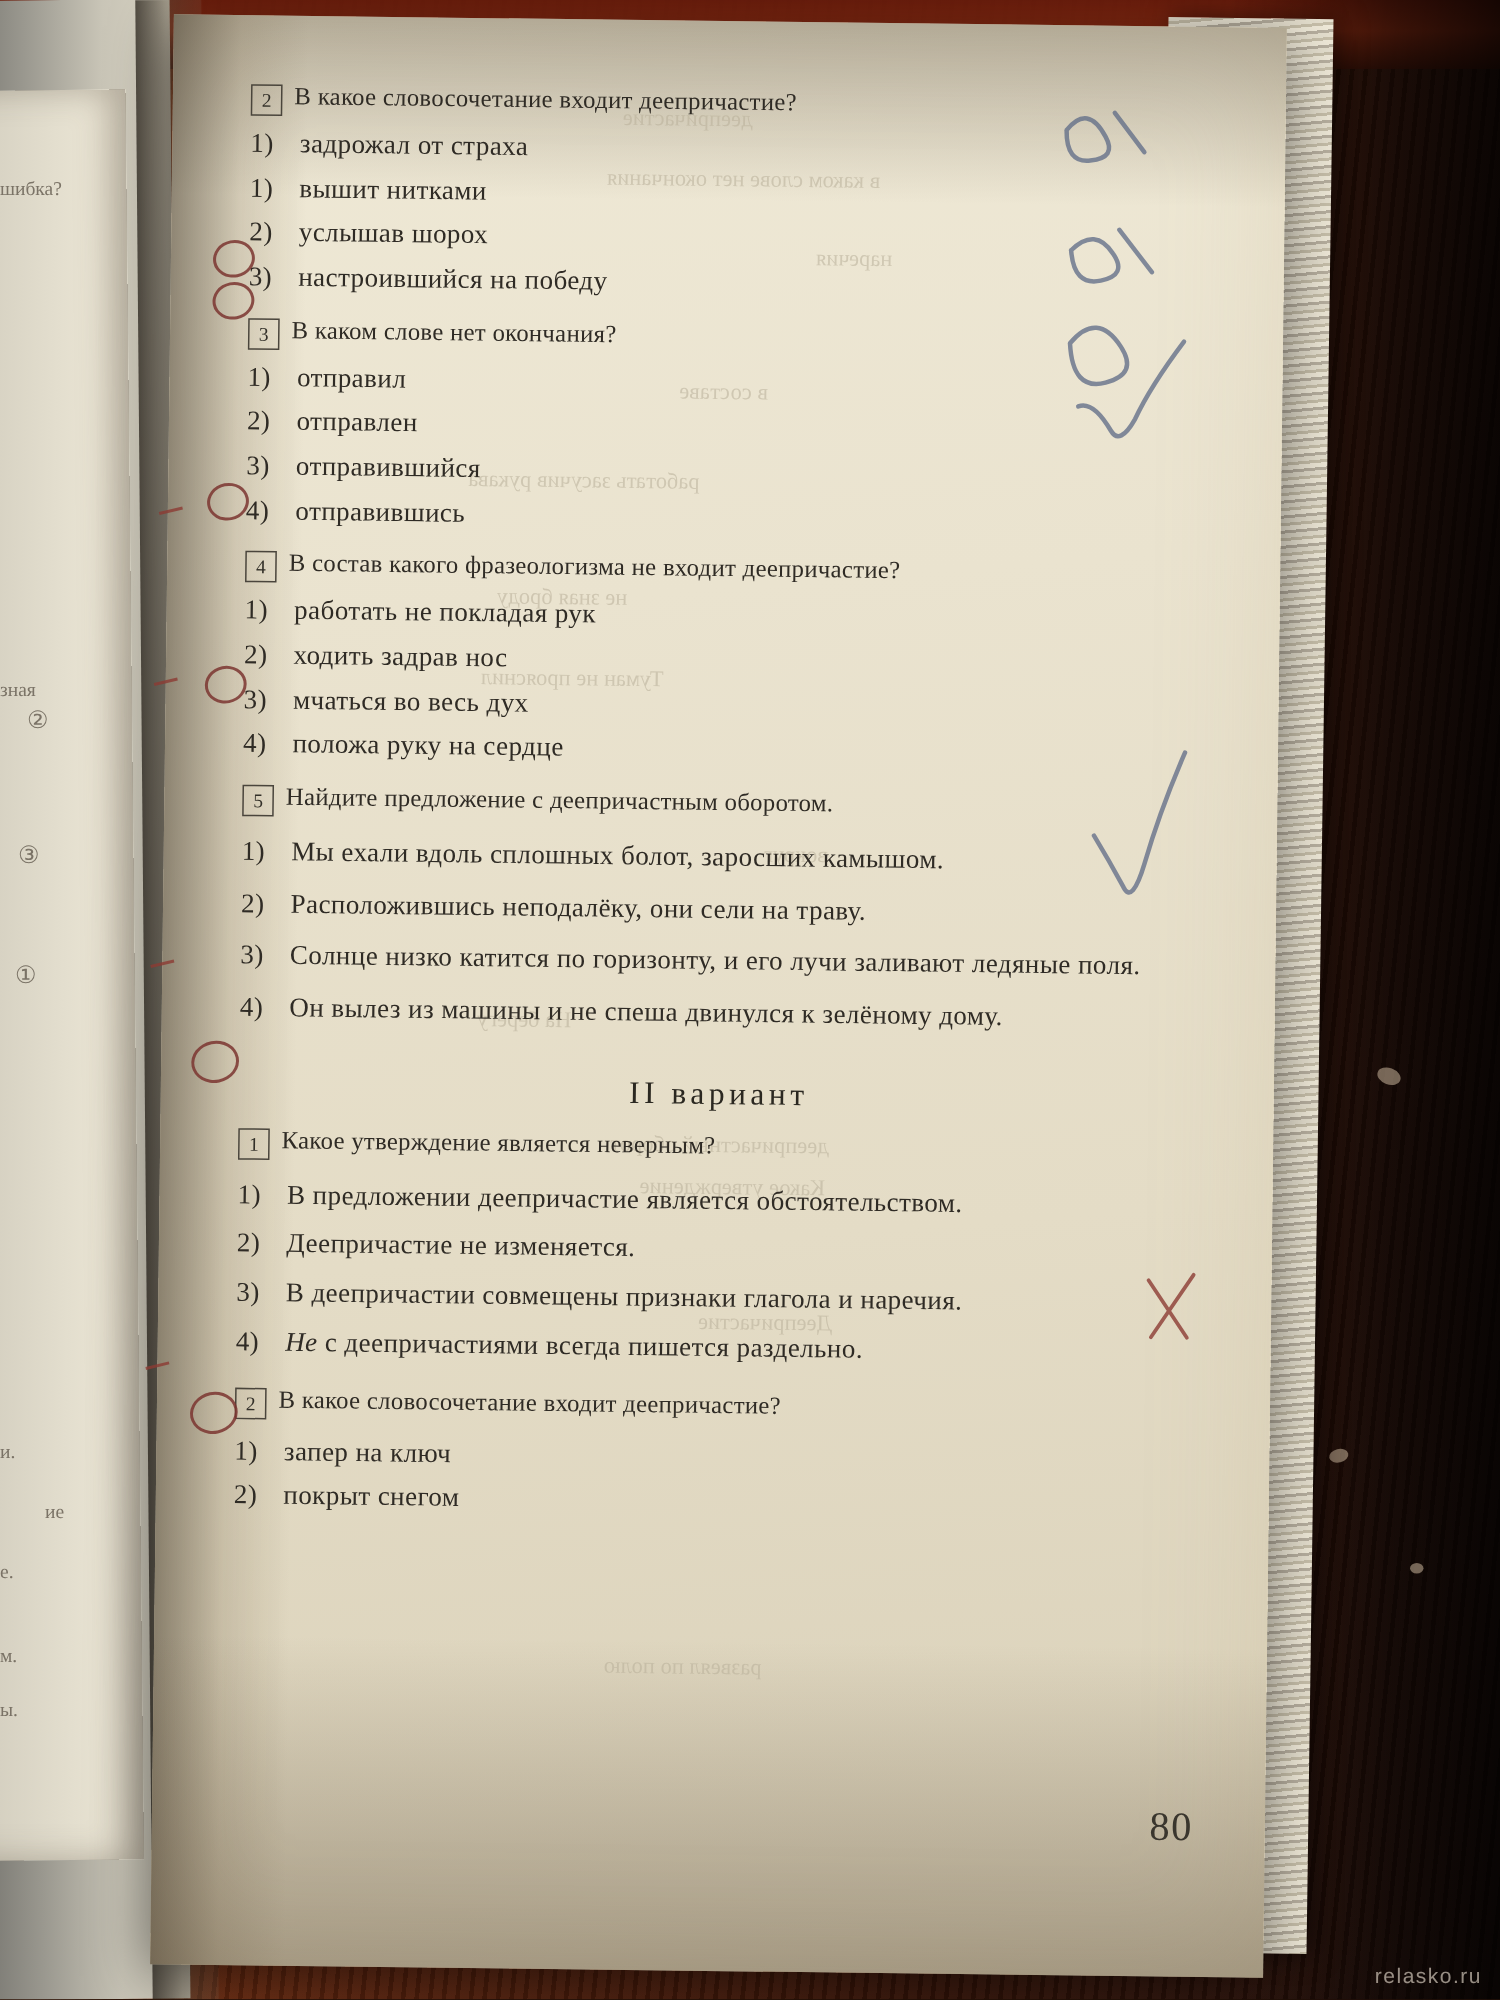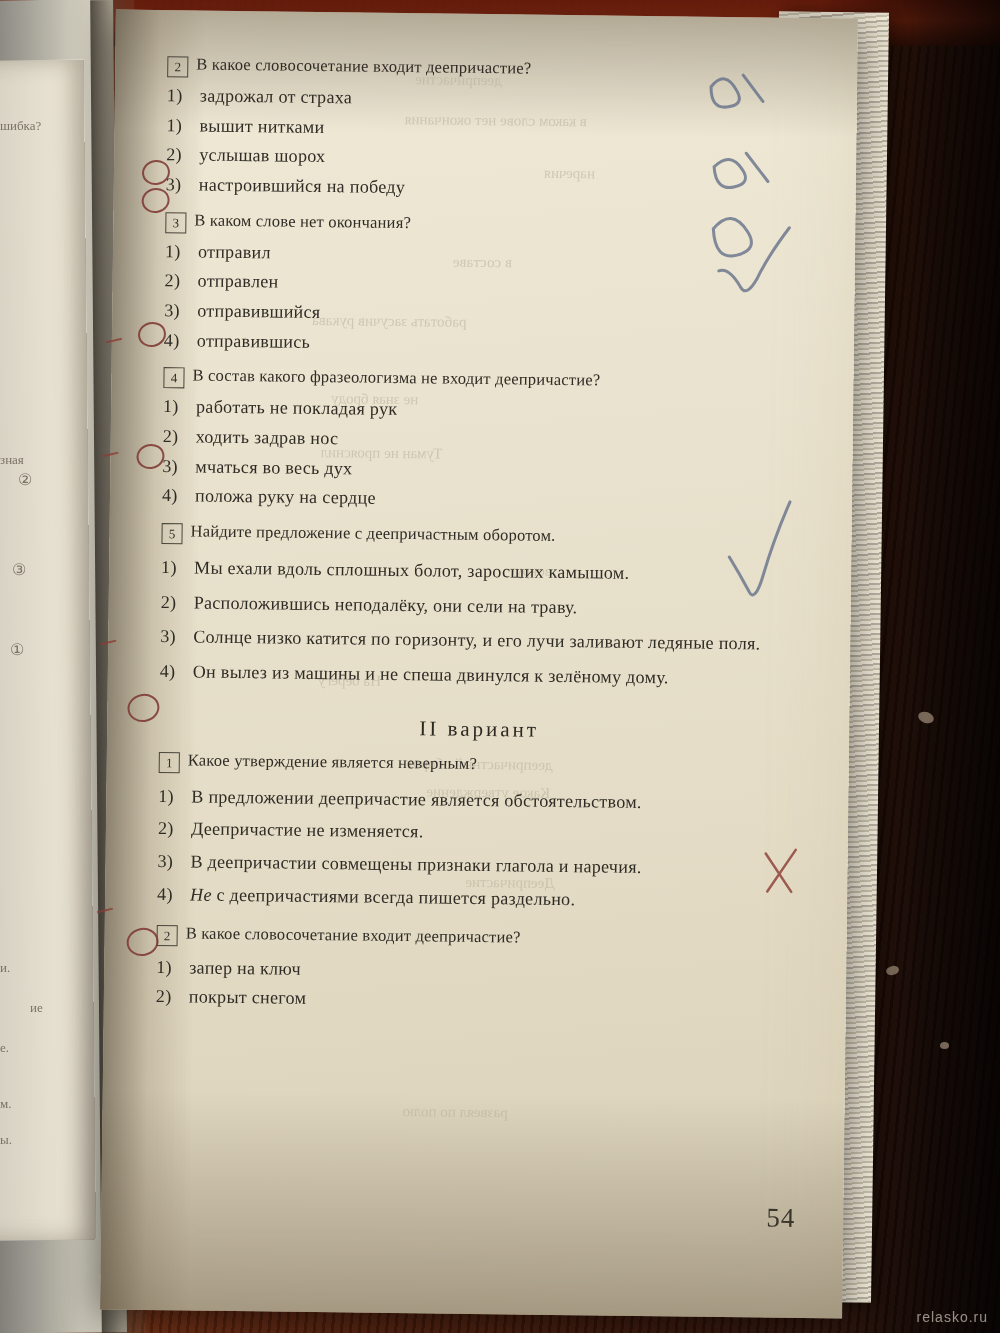--- a/index.html
+++ b/index.html
@@ -392,21 +392,21 @@
         <div class="marker">1)</div>
         <div class="body">запер на ключ</div>
       </div>
       <div class="opt" style="margin-top:6px;">
         <div class="marker">2)</div>
         <div class="body">покрыт снегом</div>
       </div>
 
     </div>
 
-    <div class="pageno">54</div>
+    <div class="pageno">80</div>
 
     <div class="pen" style="inset:0;">
       <div class="circle-mark" style="left:28px; top:150px; width:24px; height:21px;"></div>
       <div class="circle-mark" style="left:28px; top:178px; width:24px; height:21px;"></div>
       <div class="circle-mark" style="left:26px; top:312px; width:24px; height:21px;"></div>
       <div class="dash-mark" style="left:-6px; top:330px;"></div>
       <div class="circle-mark" style="left:26px; top:434px; width:24px; height:21px;"></div>
       <div class="dash-mark" style="left:-8px; top:444px;"></div>
       <div class="dash-mark" style="left:-8px; top:632px;"></div>
       <div class="circle-mark" style="left:20px; top:684px; width:28px; height:24px;"></div>

